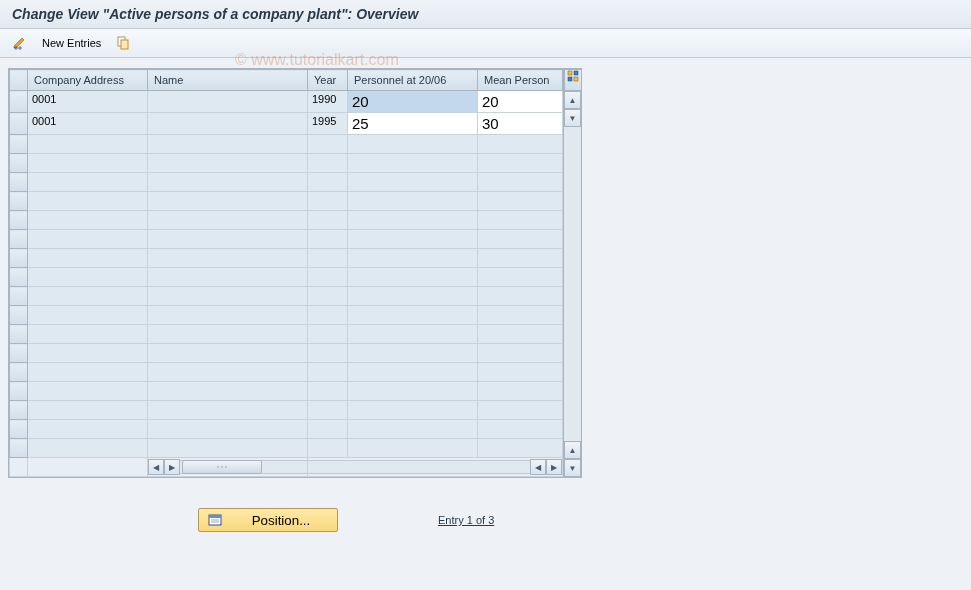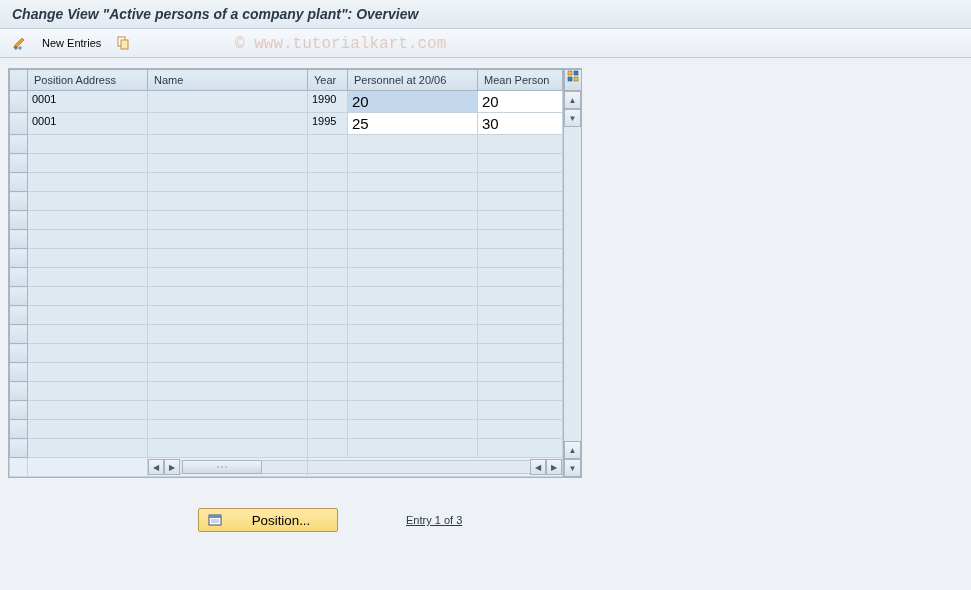--- a/index.html
+++ b/index.html
@@ -180,21 +180,21 @@
       background: #e0e8f0;
       border-top: 1px solid #c0cad5;
       border-bottom: 1px solid #c0cad5;
       display: flex;
       align-items: center;
     }
     .footer-area {
       margin-top: 30px;
       display: flex;
       align-items: center;
-      gap: 68px;
+      gap: 100px;
       padding-left: 190px;
     }
     .position-btn {
       display: inline-flex;
       align-items: center;
       background: linear-gradient(to bottom, #ffe9a8, #f8d97a);
       border: 1px solid #b89850;
       border-radius: 2px;
       padding: 3px 8px;
       cursor: pointer;
@@ -205,25 +205,25 @@
     .position-btn-label {
       flex: 1;
       text-align: center;
     }
     .entry-text {
       color: #2a3a4a;
       text-decoration: underline;
     }
     .watermark {
       position: absolute;
-      top: 35px;
+      top: 51px;
       left: 235px;
       font-size: 16px;
       color: rgba(200, 120, 80, 0.35);
-      font-family: Liberation Mono, monospace;
+      font-family: Liberation Sans, sans-serif;
       pointer-events: none;
       z-index: 100;
     }
   </style>
 </head>
 <body>
 
 <div class="title-bar">
   <h1>Change View "Active persons of a company plant": Overview</h1>
 </div>
@@ -253,21 +253,21 @@
 
 <div class="watermark">© www.tutorialkart.com</div>
 
 <div class="main-area">
   <div class="table-container">
     <div class="table-wrap">
       <table class="data-table">
         <thead>
           <tr>
             <th class="row-selector-header"></th>
-            <th class="col-company">Position Address</th>
+            <th class="col-company">Company Address</th>
             <th class="col-name">Name</th>
             <th class="col-year">Year</th>
             <th class="col-personnel">Personnel at 20/06</th>
             <th class="col-mean">Mean Person</th>
           </tr>
         </thead>
         <tbody id="table-body">
         <tr>
     <td class="row-selector"></td>
     <td class="col-company">

